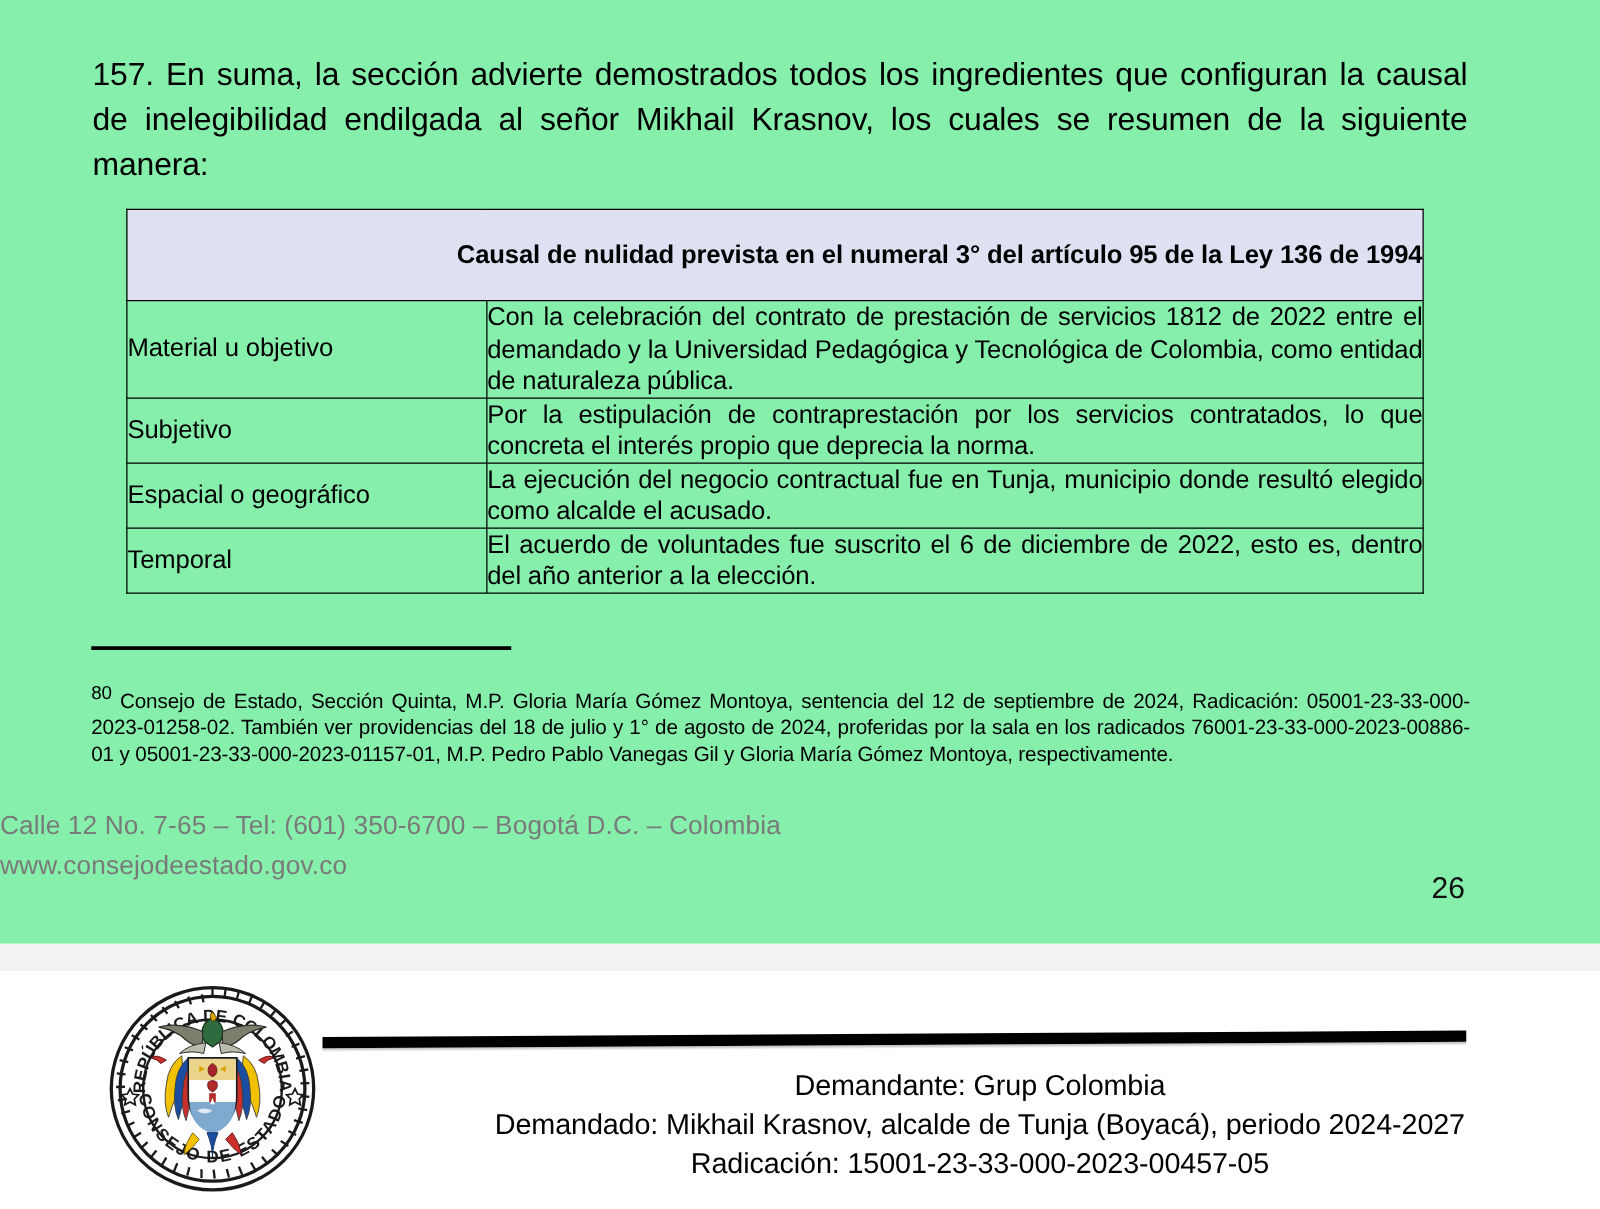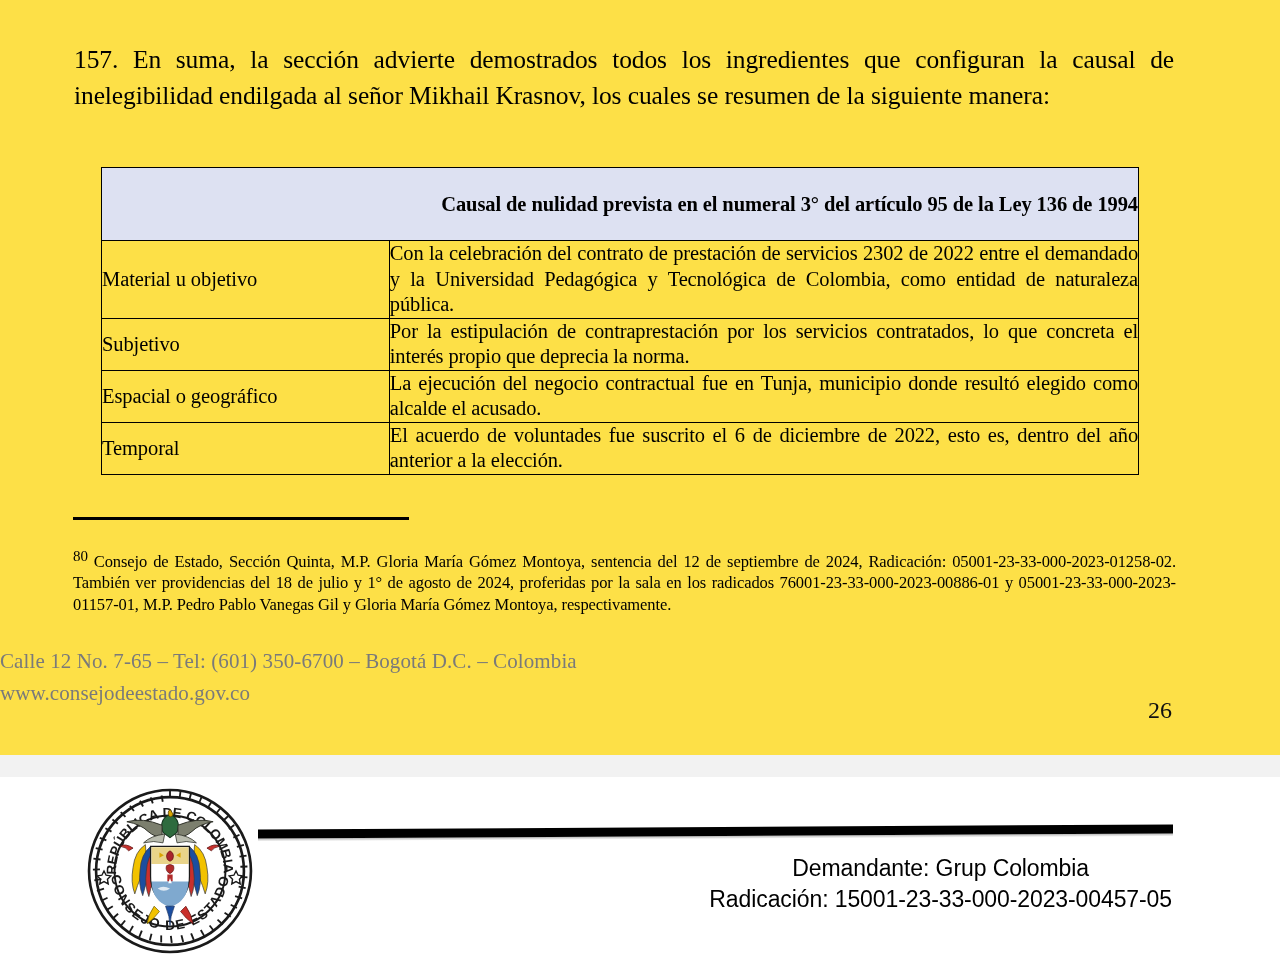--- a/index.html
+++ b/index.html
@@ -15,22 +15,21 @@
     overflow: hidden;
     position: relative;
   }
 
   
   #page-one {
     position: absolute;
     left: 0; top: 0;
     width: 1280px;
     height: 755px;
-    background: #fde047;
-    font-family: Liberation Serif, serif;
+    background: #86efac;
   }
 
   .body-paragraph {
     position: absolute;
     left: 74px;
     top: 16px;
     width: 1100px;
     font-size: 25.5px;
     line-height: 36px;
     text-align: justify;
@@ -201,21 +200,21 @@
       <col class="col-elemento">
       <col class="col-descripcion">
     </colgroup>
     <tbody>
       <tr>
         <td class="tbl-title" colspan="2">Causal de nulidad prevista en el numeral 3° del artículo 95 de la Ley 136 de 1994</td>
       </tr>
 
       <tr>
         <td class="cell-elemento">Material u objetivo</td>
-        <td class="cell-descripcion">Con la celebración del contrato de prestación de servicios 2302 de 2022 entre el demandado y la Universidad Pedagógica y Tecnológica de Colombia, como entidad de naturaleza pública.</td>
+        <td class="cell-descripcion">Con la celebración del contrato de prestación de servicios 1812 de 2022 entre el demandado y la Universidad Pedagógica y Tecnológica de Colombia, como entidad de naturaleza pública.</td>
       </tr>
       <tr>
         <td class="cell-elemento">Subjetivo</td>
         <td class="cell-descripcion">Por la estipulación de contraprestación por los servicios contratados, lo que concreta el interés propio que deprecia la norma.</td>
       </tr>
       <tr>
         <td class="cell-elemento">Espacial o geográfico</td>
         <td class="cell-descripcion">La ejecución del negocio contractual fue en Tunja, municipio donde resultó elegido como alcalde el acusado.</td>
       </tr>
       <tr>
@@ -355,15 +354,16 @@
       <path d="M82 140 q-7 10 -8 20 q8 -6 14 -14 z" fill="#f2c200" stroke="#6b5a00" stroke-width="0.8"></path>
       <path d="M118 140 q7 10 8 20 q-8 -6 -14 -14 z" fill="#c9302c" stroke="#5c1210" stroke-width="0.8"></path>
       <path d="M95 140 q5 12 5 22 q0 -10 5 -22 z" fill="#1b4ea0" stroke="#0d2a5c" stroke-width="0.8"></path>
     </svg>
   </div>
 
   <div class="header-rule"></div>
 
   <div class="case-info">
     <div>Demandante: Grup Colombia</div>
+    <div>Demandado: Mikhail Krasnov, alcalde de Tunja (Boyacá), periodo 2024-2027</div>
     <div>Radicación: 15001-23-33-000-2023-00457-05</div>
   </div>
 </div>
 
 </body></html>

